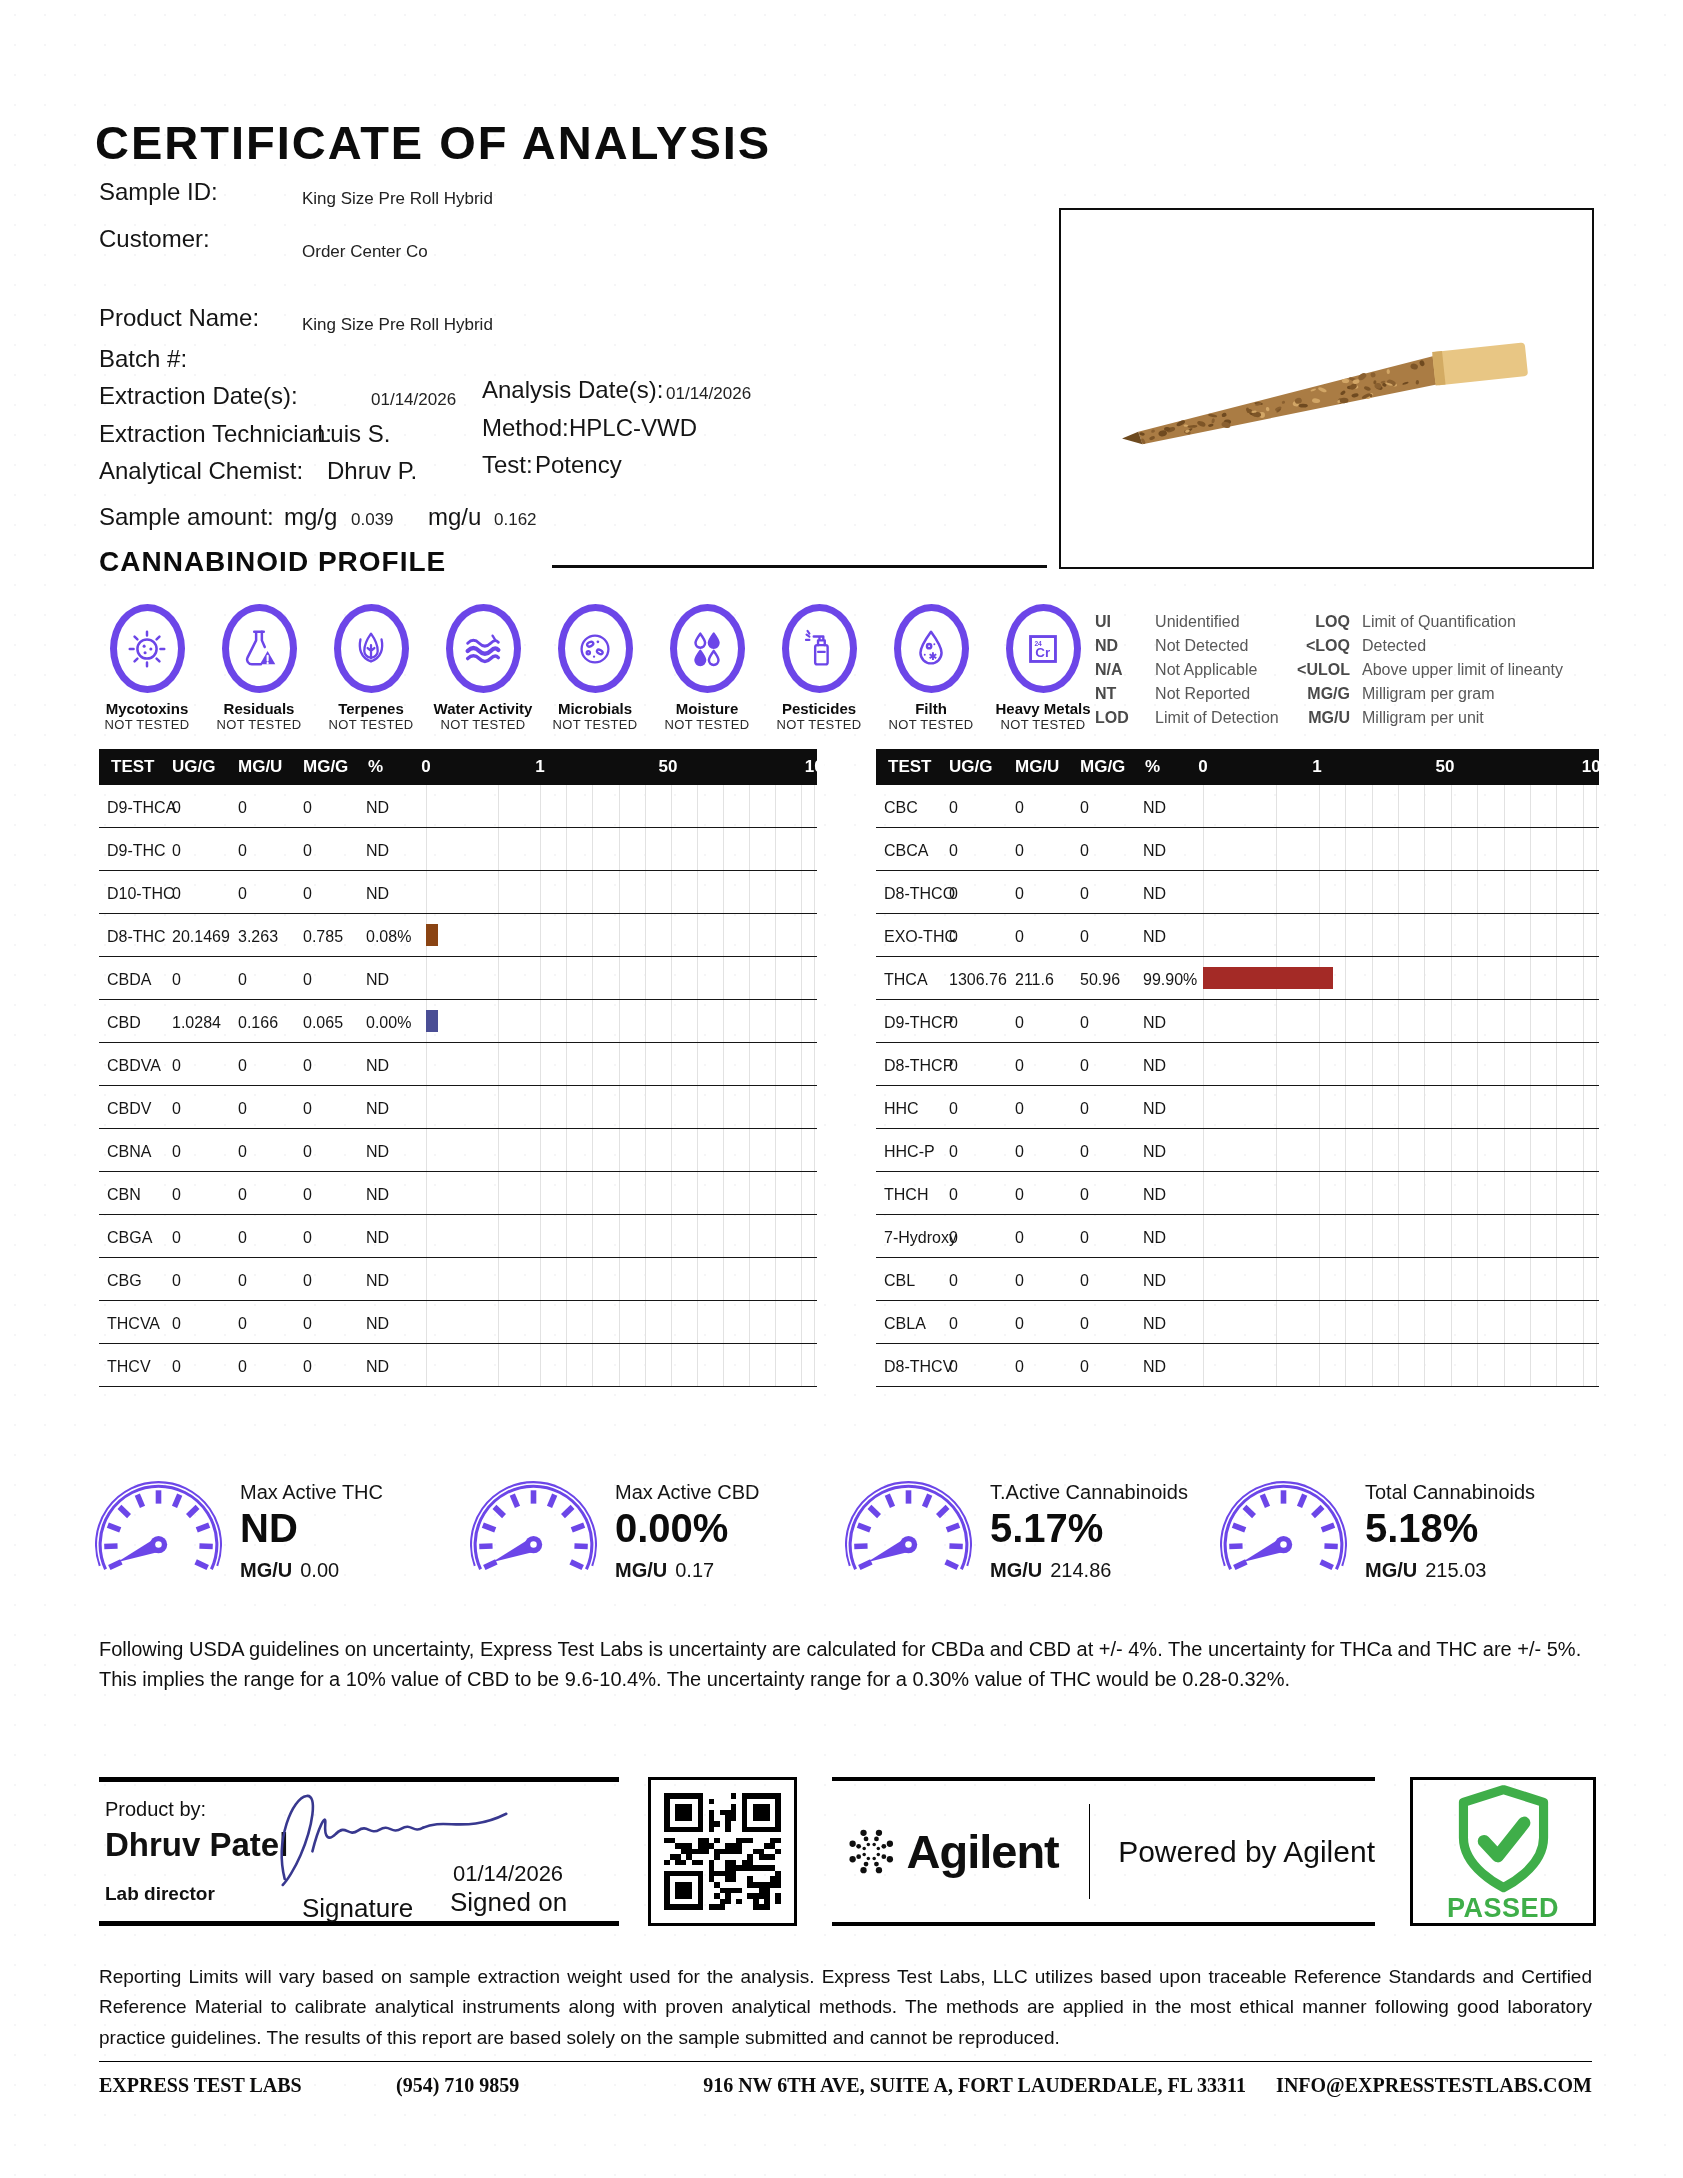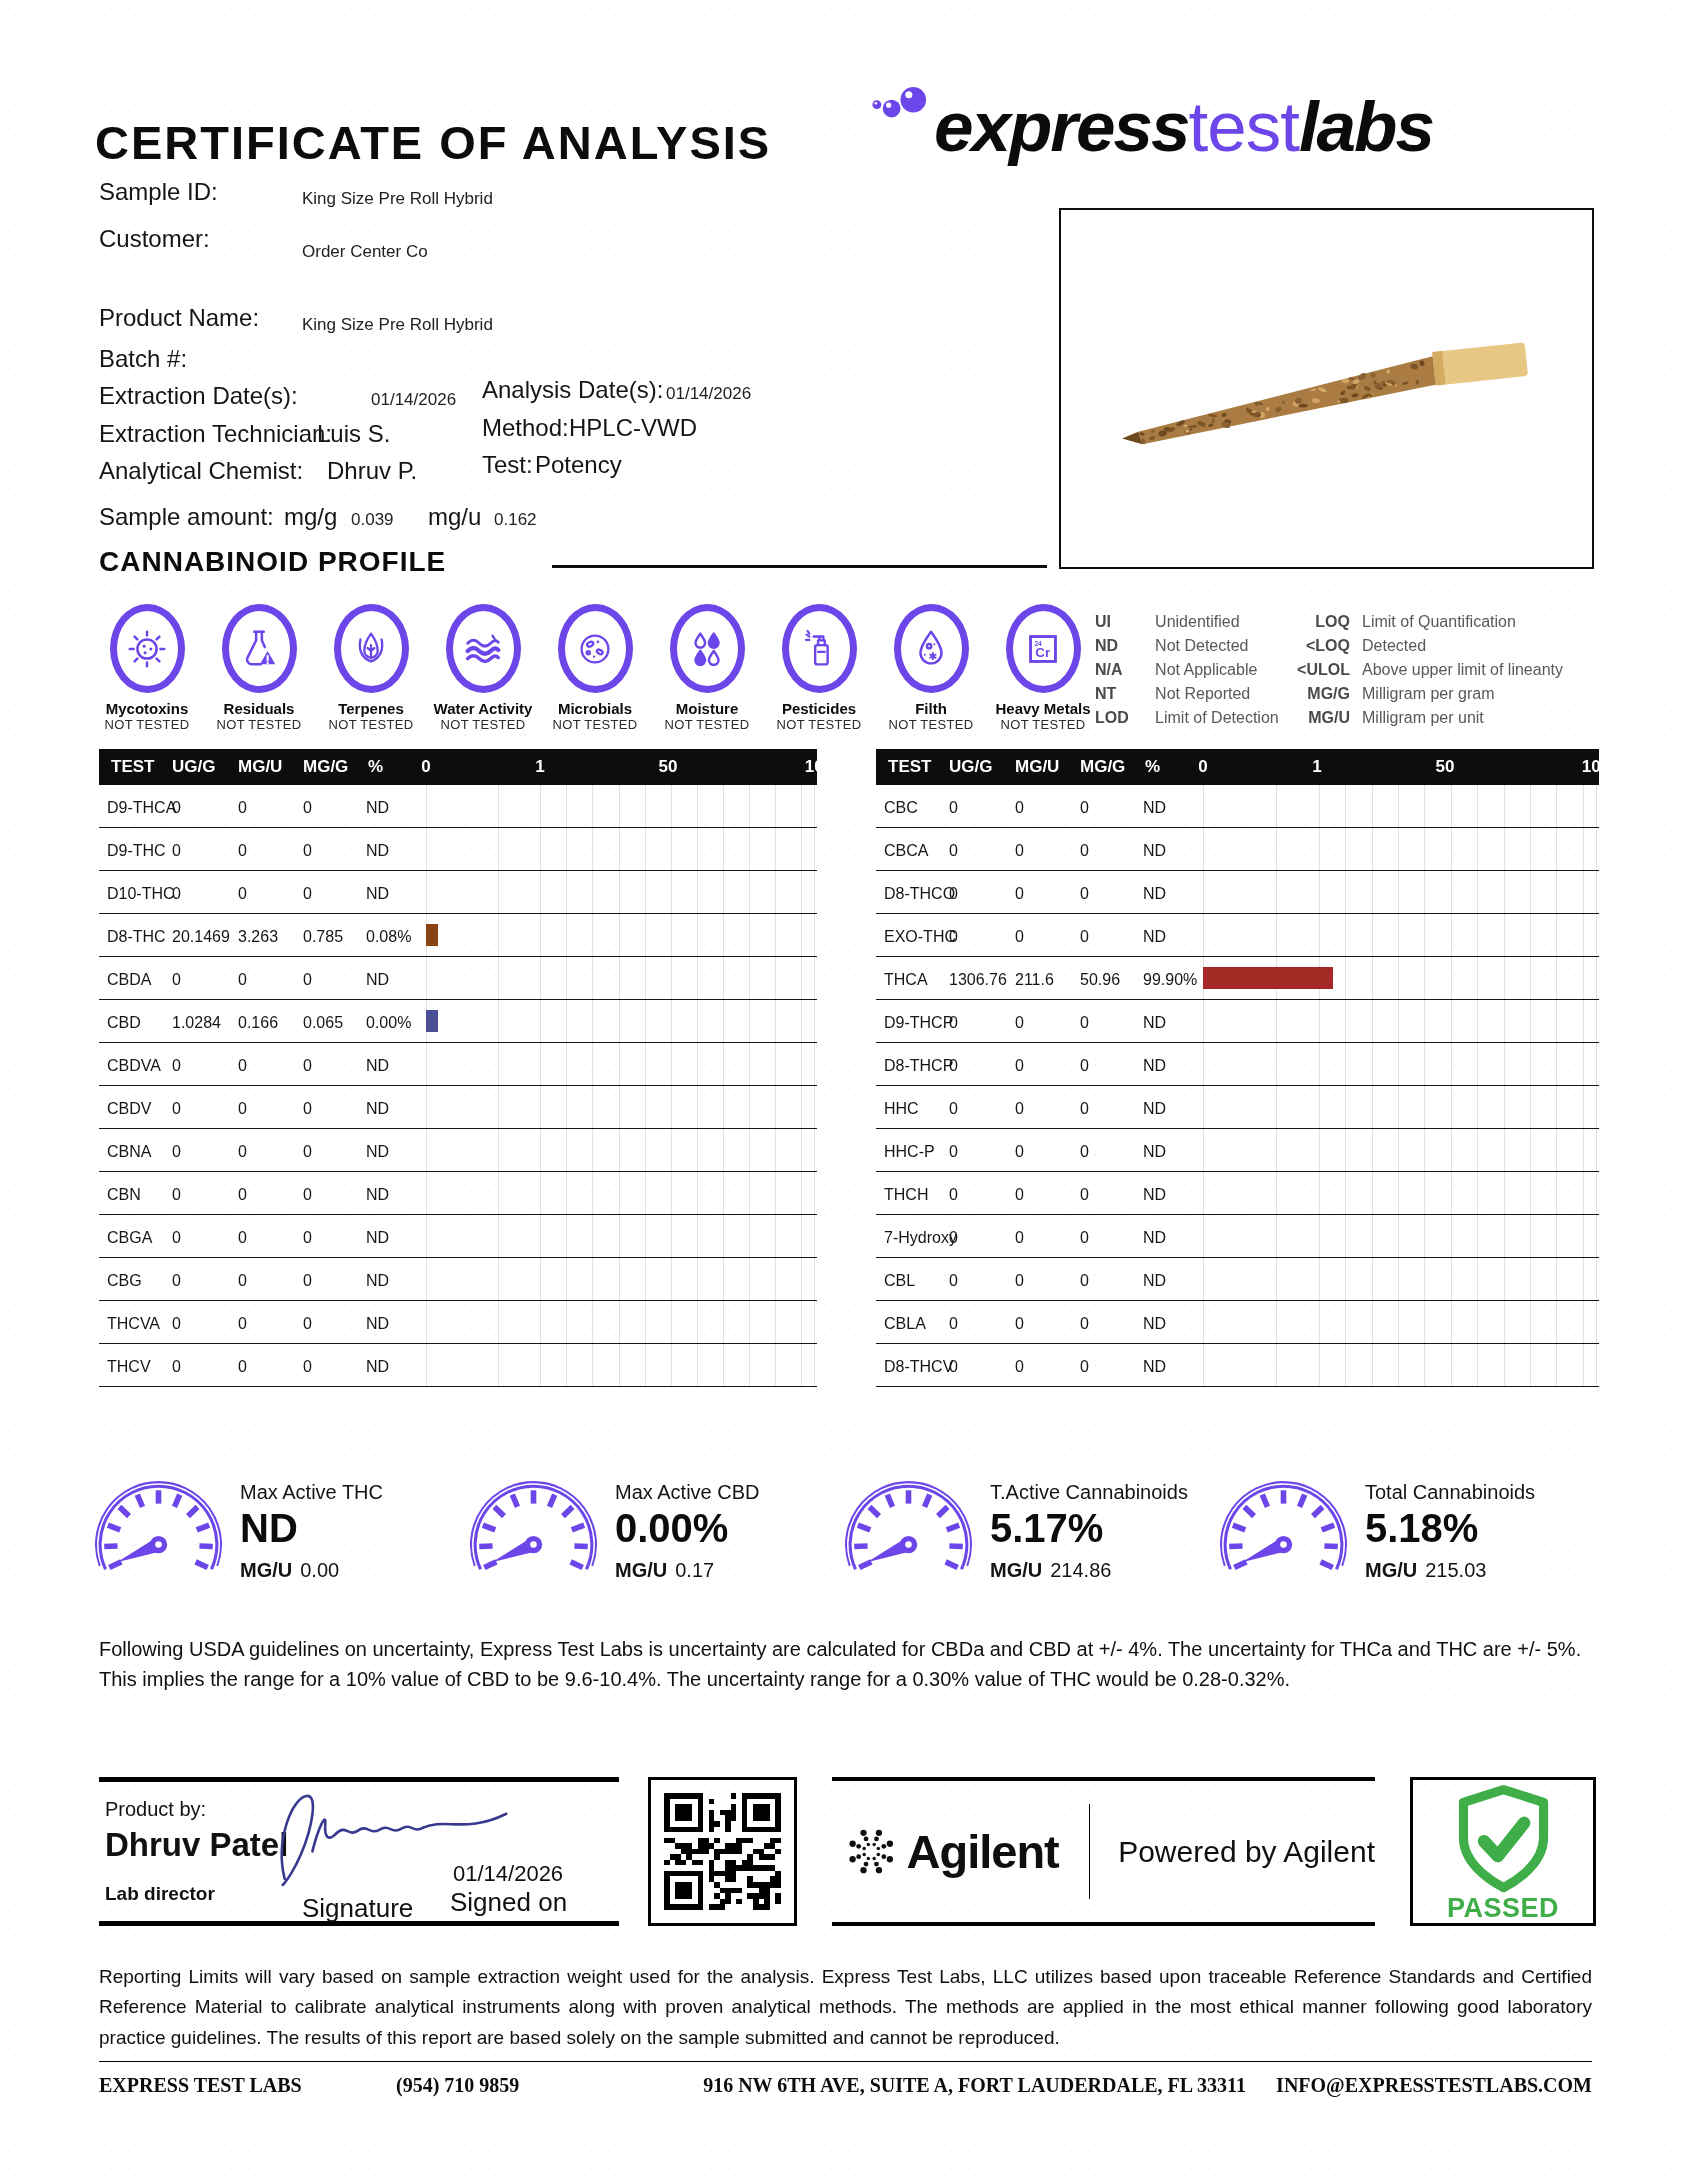--- a/index.html
+++ b/index.html
@@ -89,31 +89,20 @@
   .disclaimer { position:absolute; left:99px; top:1962px; width:1493px; font-size:19px; line-height:1.6; color:#101010; text-align:justify; }
   .footer { position:absolute; left:99px; top:2061px; width:1493px; border-top:1.5px solid #000; padding-top:12px; display:flex; align-items:baseline; font-size:20px; font-weight:700; color:#0c0c0c;font-family:Liberation Serif, serif; }
   .f-company { width:297px; } .f-phone { width:277px; } .f-address { flex:1; text-align:center; } .f-email { text-align:right; }
 </style>
 </head>
 <body>
 
 <div class="page">
 
   <div class="title">CERTIFICATE OF ANALYSIS</div>
-  <div class="logo">
-    <svg width="61" height="61" viewBox="0 0 62 62">
-      <circle cx="8" cy="22" r="4.5" fill="#6c46e8"></circle>
-        <circle cx="7" cy="20.5" r="1.3" fill="#fff"></circle>
-      <circle cx="23" cy="26" r="9" fill="#6c46e8"></circle>
-        <circle cx="20" cy="22.5" r="2.6" fill="#fff"></circle>
-      <circle cx="45" cy="17" r="13" fill="#6c46e8"></circle>
-        <circle cx="40.5" cy="12" r="3.6" fill="#fff"></circle>
-    </svg>
-    <div class="logo-text"><span class="p1">express</span><span class="p2">test</span><span class="p3">labs</span></div>
-  </div>
 
   <span class="lbl" style="left:99px;top:178px">Sample ID:</span>
   <span class="val" style="left:302px;top:189px">King Size Pre Roll Hybrid</span>
   <span class="lbl" style="left:99px;top:225px">Customer:</span>
   <span class="val" style="left:302px;top:242px">Order Center Co</span>
   <span class="lbl" style="left:99px;top:304px">Product Name:</span>
   <span class="val" style="left:302px;top:315px">King Size Pre Roll Hybrid</span>
   <span class="lbl" style="left:99px;top:345px">Batch #:</span>
   <span class="lbl" style="left:99px;top:382px">Extraction Date(s):</span>
   <span class="val" style="left:371px;top:390px">01/14/2026</span>

